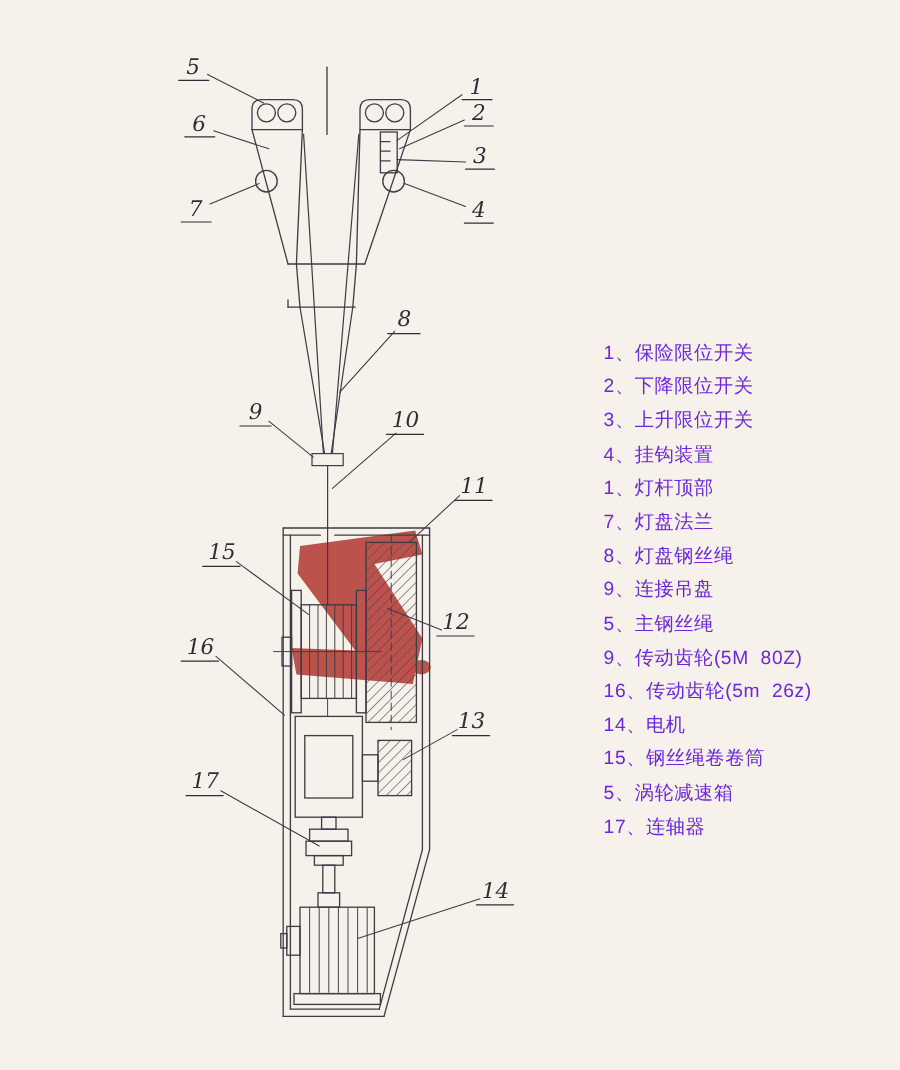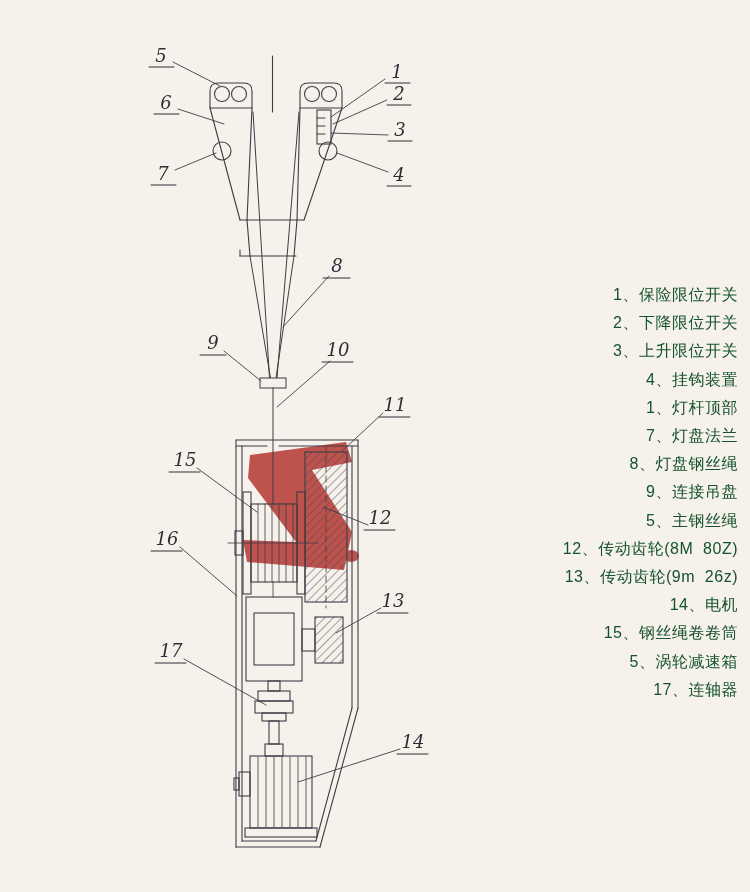--- a/index.html
+++ b/index.html
@@ -7,22 +7,21 @@
     position:relative;
     width:750px;height:892px;
     background:#f6f1ea;
     overflow:hidden;
     font-family:"Liberation Sans", sans-serif;
   }
   .legend{
     position:absolute;
     left:503px;top:281px;
     width:235px;
-    color:#14532d;
-    text-align:right;
+    color:#6d28d9;
   }
   .legend-row{
     font-size:16px;
     line-height:28.2px;
     white-space:pre;
     letter-spacing:0.5px;
   }
   svg text{ user-select:none; }
 </style>
 </head>
@@ -229,21 +228,21 @@
   <div class="legend">
     <div class="legend-row">1、保险限位开关</div>
     <div class="legend-row">2、下降限位开关</div>
     <div class="legend-row">3、上升限位开关</div>
     <div class="legend-row">4、挂钩装置</div>
     <div class="legend-row">1、灯杆顶部</div>
     <div class="legend-row">7、灯盘法兰</div>
     <div class="legend-row">8、灯盘钢丝绳</div>
     <div class="legend-row">9、连接吊盘</div>
     <div class="legend-row">5、主钢丝绳</div>
-    <div class="legend-row">12、传动齿轮(8M  80Z)</div>
-    <div class="legend-row">13、传动齿轮(9m  26z)</div>
+    <div class="legend-row">9、传动齿轮(5M  80Z)</div>
+    <div class="legend-row">16、传动齿轮(5m  26z)</div>
     <div class="legend-row">14、电机</div>
     <div class="legend-row">15、钢丝绳卷卷筒</div>
     <div class="legend-row">5、涡轮减速箱</div>
     <div class="legend-row">17、连轴器</div>
   </div>
 
 </div>
 
 </body></html>

